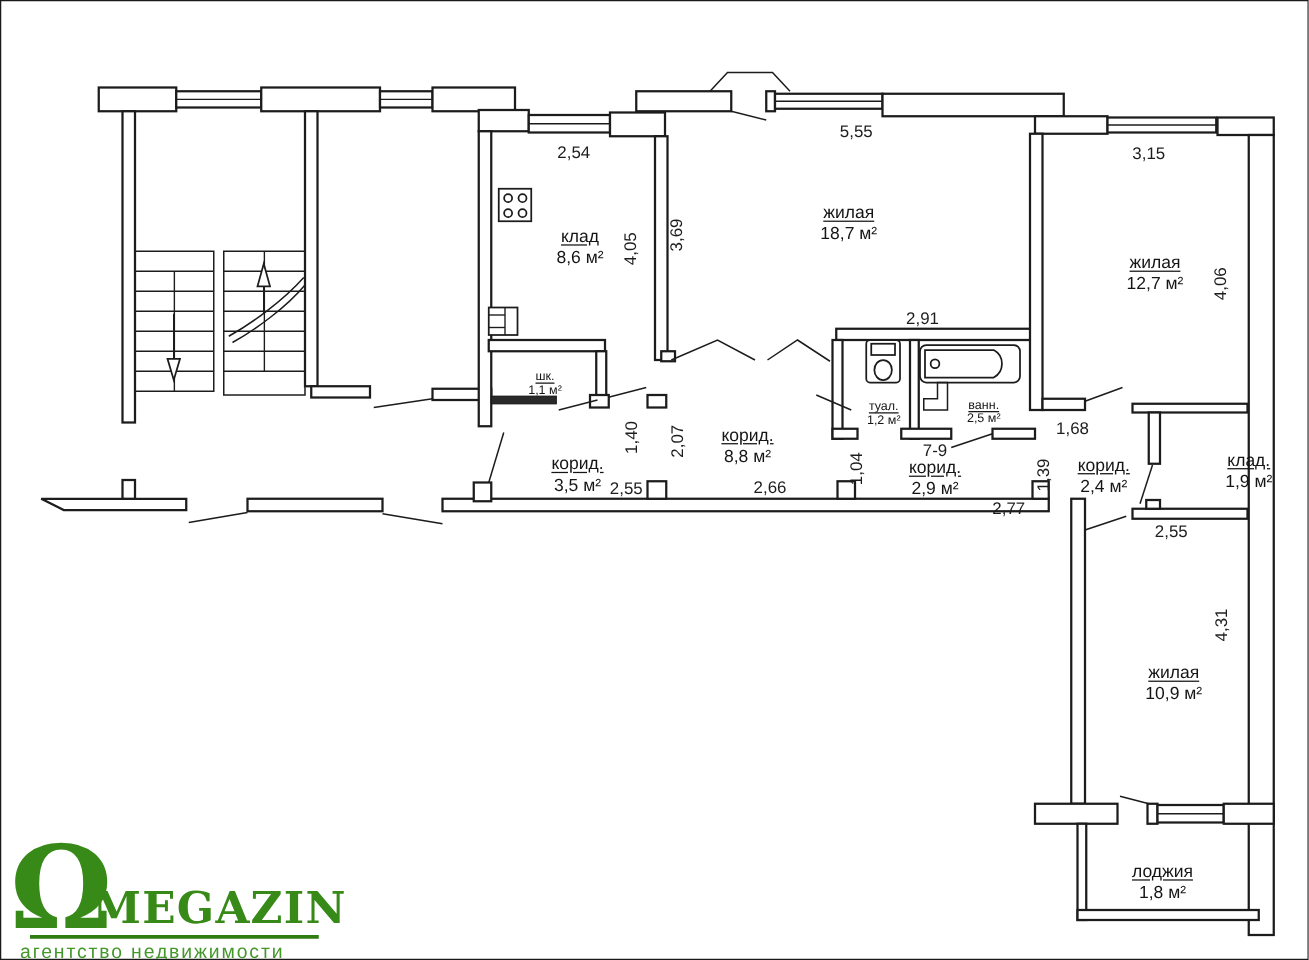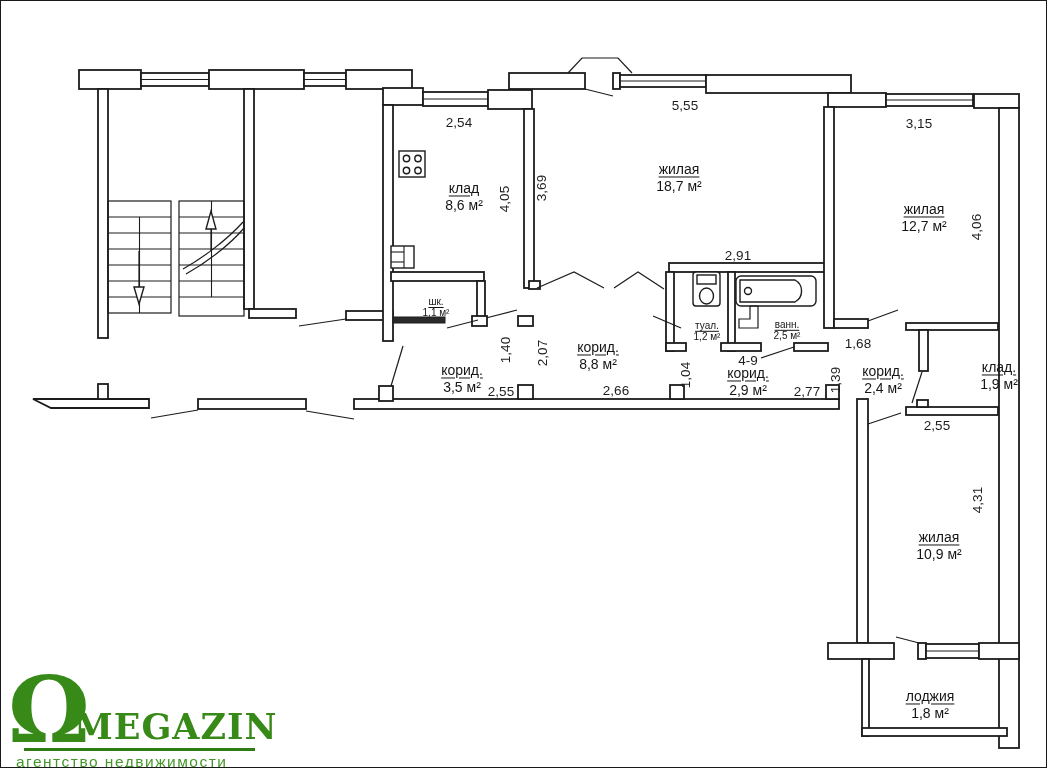--- a/index.html
+++ b/index.html
@@ -280,24 +280,24 @@
   <div class="dim" style="left:918px;top:122px">3,15</div>
   <div class="dim" style="left:737px;top:254px">2,91</div>
   <div class="dim v" style="left:503px;top:198px">4,05</div>
   <div class="dim v" style="left:540px;top:187px">3,69</div>
   <div class="dim v" style="left:975px;top:226px">4,06</div>
   <div class="dim v" style="left:504px;top:349px">1,40</div>
   <div class="dim v" style="left:541px;top:352px">2,07</div>
   <div class="dim v" style="left:684px;top:374px">1,04</div>
   <div class="dim v" style="left:834px;top:379px">1,39</div>
   <div class="dim" style="left:857px;top:342px">1,68</div>
-  <div class="dim" style="left:747px;top:359px">4-9</div>
+  <div class="dim" style="left:747px;top:359px">7-9</div>
   <div class="dim" style="left:500px;top:390px">2,55</div>
   <div class="dim" style="left:615px;top:389px">2,66</div>
-  <div class="dim" style="left:806px;top:390px">2,77</div>
+  <div class="dim" style="left:806px;top:406px">2,77</div>
   <div class="dim" style="left:936px;top:424px">2,55</div>
   <div class="dim v" style="left:976px;top:499px">4,31</div>
 
   <div id="logo">
     <div class="omega">Ω</div>
     <div class="megazin">MEGAZIN</div>
     <div class="underline"></div>
     <div class="tagline">агентство недвижимости</div>
   </div>
 

